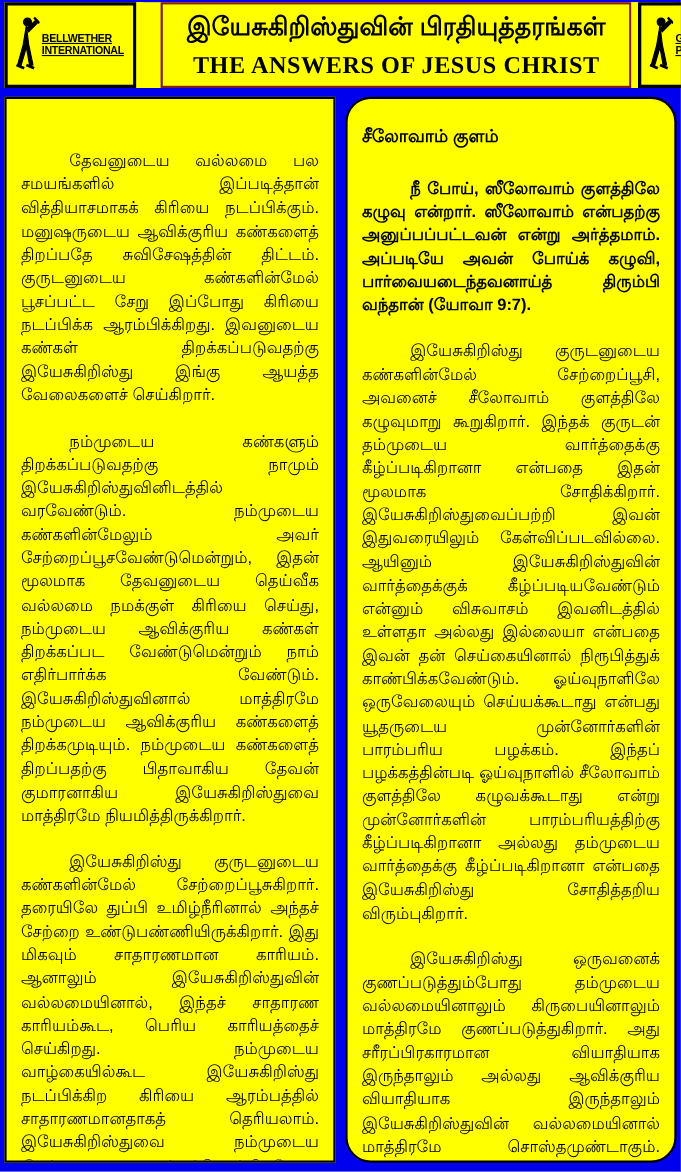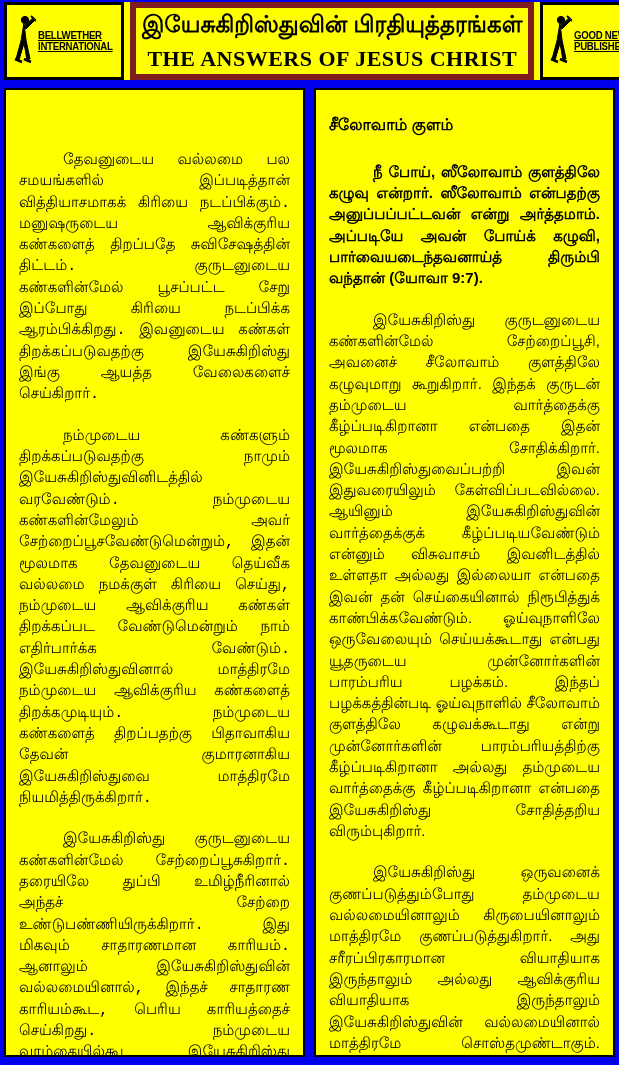--- a/index.html
+++ b/index.html
@@ -40,25 +40,26 @@
     text-decoration: underline;
     color: #000000;
     white-space: nowrap;
     transform: scaleX(0.92);
     transform-origin: left;
   }
   .header-gap { width: 6px; background: #FFFF00; flex: 0 0 auto; }
   .title-box {
     flex: 1 1 auto;
     background: #FFFF00;
-    border: 6px solid #7f1d1d;
+    border: 2px solid #7f1d1d;
     display: flex; flex-direction: column;
     align-items: center; justify-content: center;
     gap: 5px;
-    padding: 4px 6px;
+    padding: 4px 22px;
+    margin-left: 16px;
   }
   .title-tamil {
     font-weight: bold;
     font-size: 23px;
     color: #000000;
     white-space: nowrap;
   }
   .title-english {
     font-family: "Liberation Serif", serif;
     font-weight: bold;
@@ -80,22 +81,22 @@
     flex: 1 1 0;
     background: #FFFF00;
     border: 2px solid #000000;
     padding: 10px 13px;
     overflow: hidden;
     color: #000000;
     font-size: 15px;
     line-height: 1.42;
     text-align: justify;
   }
-  .column.left  { padding-top: 60px; font-family: Liberation Mono, monospace; }
-  .column.right { padding-top: 24px; }
+  .column.left  { padding-top: 46px; }
+  .column.right { padding-top: 24px; border-radius: 23px; }
   .column p { margin: 0 0 1.35em 0; text-indent: 44px; }
   .column p:last-child { margin-bottom: 0; }
   .col-heading {
     font-weight: bold;
     font-size: 16px;
     margin: 0 0 1.5em 0;
     text-indent: 0;
     text-align: left;
   }
   .quote { font-weight: bold; }

